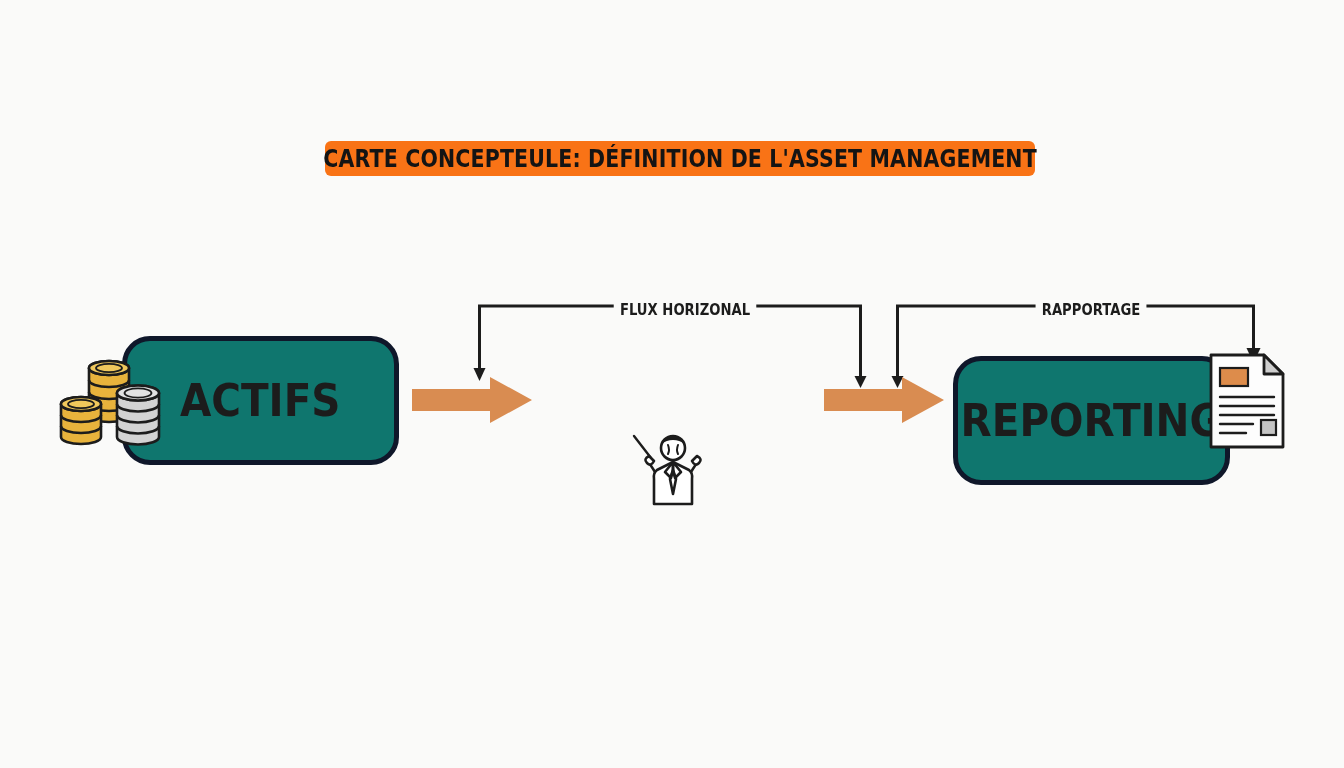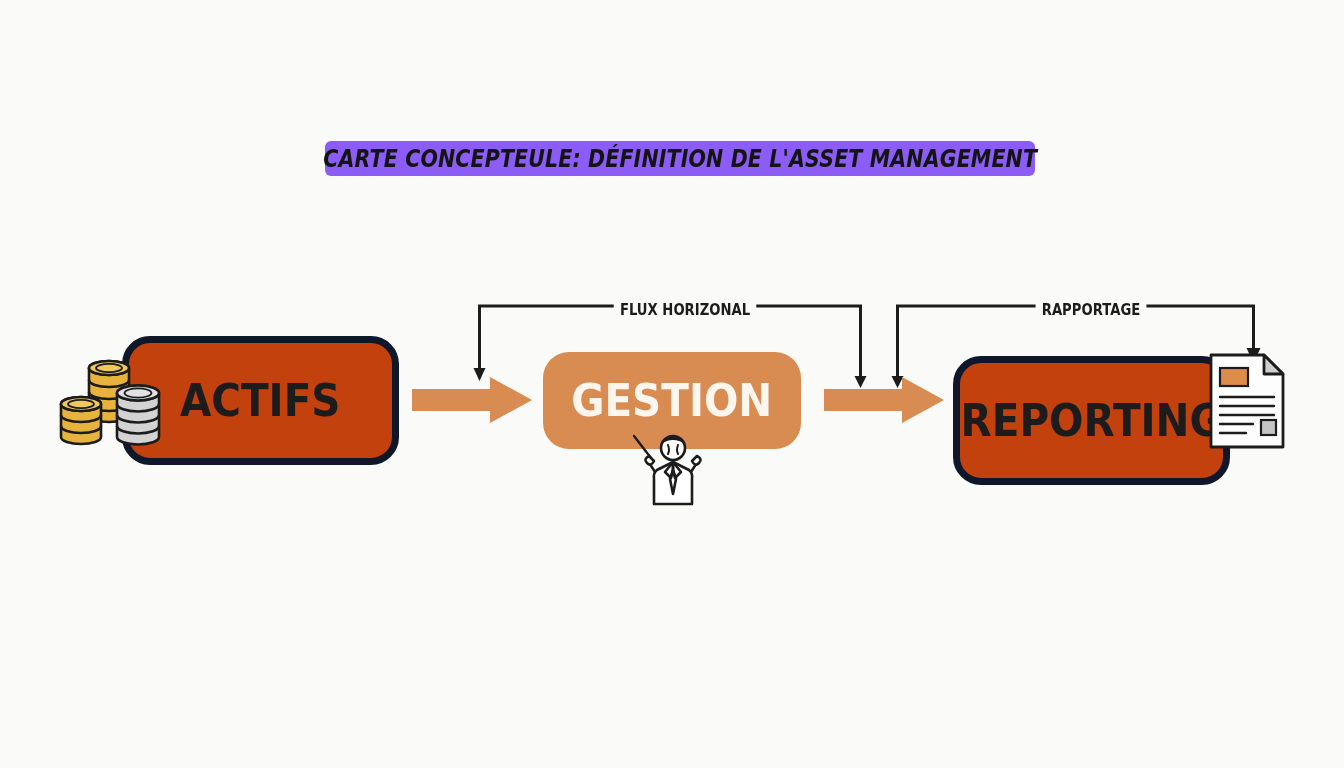--- a/index.html
+++ b/index.html
@@ -19,26 +19,25 @@
     inset: 0;
   }
 
   
   .title-banner {
     position: absolute;
     left: 325px;
     top: 141px;
     width: 710px;
     height: 35px;
-    background: #8b5cf6;
+    background: #f97316;
     border-radius: 6px;
     display: flex;
     align-items: center;
     justify-content: center;
-    font-style: italic;
   }
   .title-text {
     font-family: "DejaVu Sans", sans-serif;
     font-weight: 700;
     font-size: 25px;
     letter-spacing: 0.2px;
     color: #141414;
     white-space: nowrap;
     transform: scaleX(0.82);
     transform-origin: center;
@@ -46,22 +45,22 @@
 
   
   .node {
     position: absolute;
     box-sizing: border-box;
     display: flex;
     align-items: center;
     justify-content: center;
   }
   .node-outline {
-    background: #c2410c;
-    border: 7px solid #0f172a;
+    background: #0f766e;
+    border: 5px solid #0f172a;
     border-radius: 28px;
   }
   .node-filled {
     background: #d98c51;
     border-radius: 26px;
   }
   .node-label {
     font-family: "DejaVu Sans", sans-serif;
     font-weight: 700;
     font-size: 45px;
@@ -178,23 +177,20 @@
       </g>
       <ellipse cx="26" cy="62" rx="20" ry="7" fill="#f0c85c"></ellipse>
       <ellipse cx="26" cy="62" rx="13" ry="4.2" fill="none" stroke-width="1.8"></ellipse>
     </g>
   </svg>
 
   <svg class="block-arrow" id="arrow-1" viewBox="0 0 120 46">
     <polygon points="0,12 78,12 78,0 120,23 78,46 78,34 0,34" fill="#d98c51"></polygon>
   </svg>
 
-  <div class="node node-filled" id="node-gestion">
-    <span class="node-label light">GESTION</span>
-  </div>
 
   <svg class="icon-abs" id="icon-person" viewBox="0 0 92 76">
     <g stroke="#1c1c1c" stroke-width="2.6" fill="#ffffff" stroke-linejoin="round" stroke-linecap="round">
 
       <line x1="7" y1="4" x2="24" y2="26" stroke-width="2.4"></line>
 
       <circle cx="46" cy="16" r="12"></circle>
 
       <path d="M34.5,12 a12,12 0 0 1 23,0 q-5,-4 -11.5,-4 q-6.5,0 -11.5,4 z" fill="#1c1c1c" stroke="none"></path>
       <path d="M41,13 q2,5 0,9" fill="none" stroke-width="2"></path>

